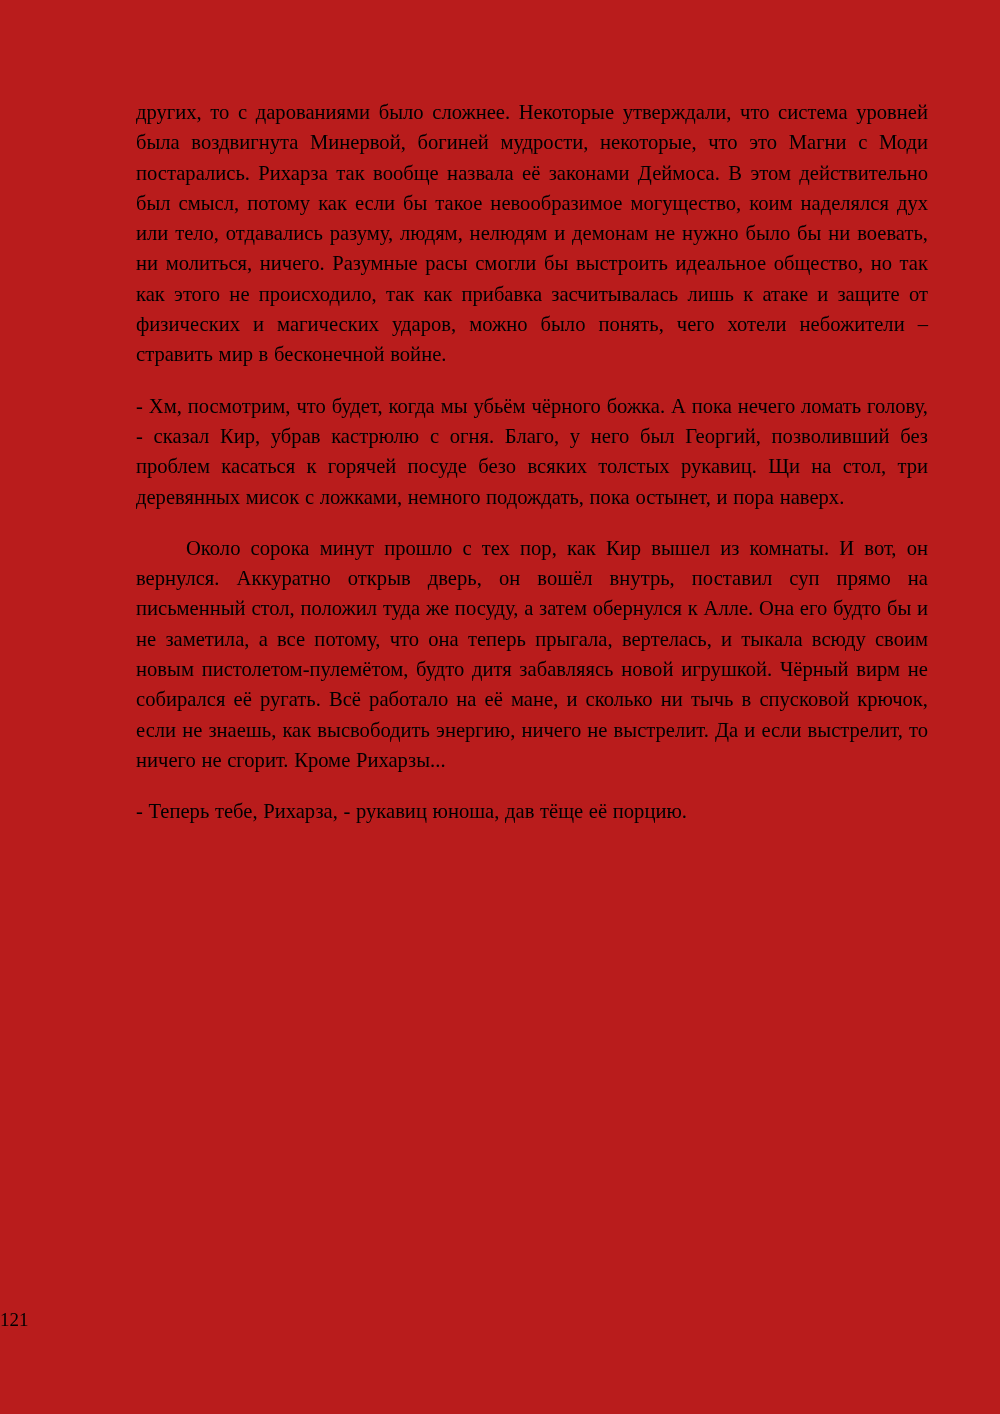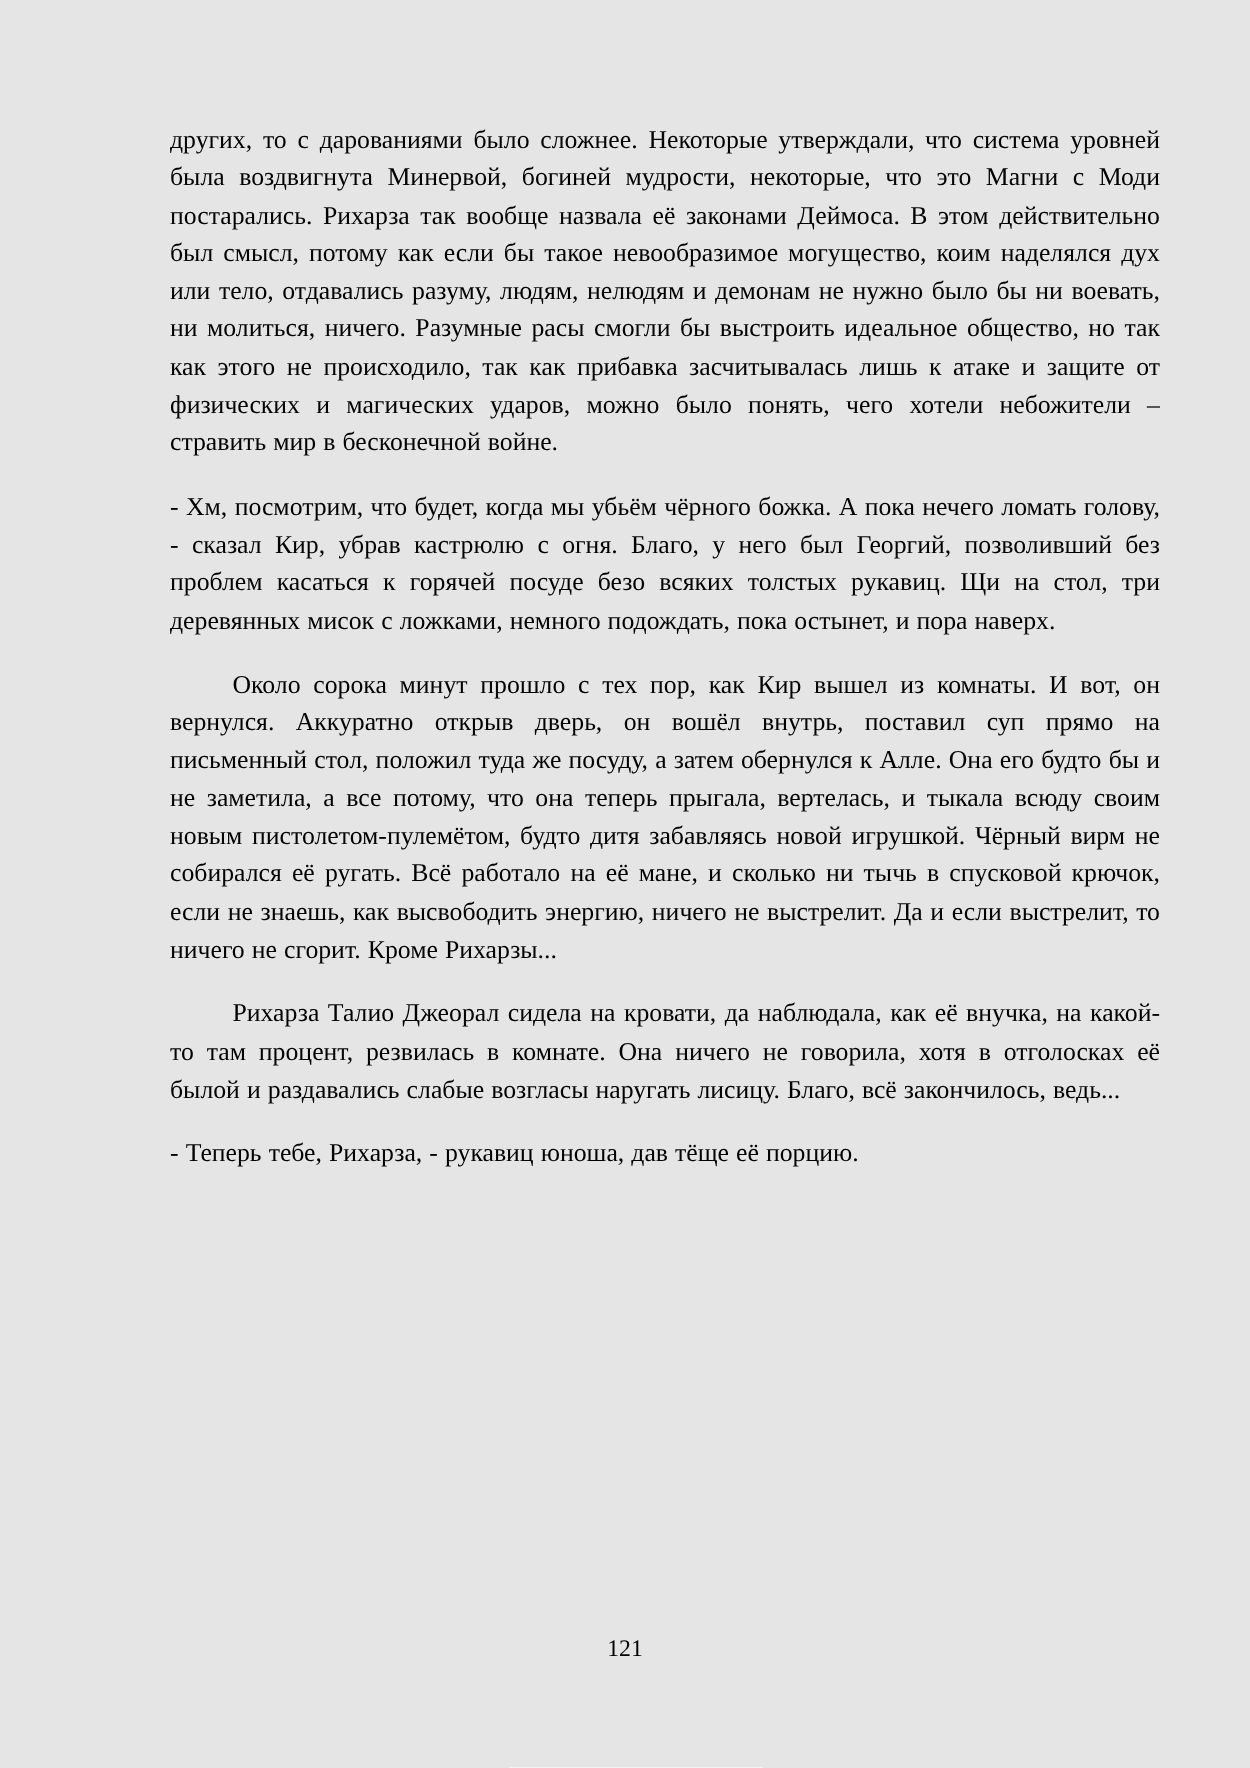--- a/index.html
+++ b/index.html
@@ -13,21 +13,21 @@
     position: relative;
     font-family: "Liberation Serif", "DejaVu Serif", serif;
     color: #000000;
   }
   .page {
     position: absolute;
     left: 0;
     top: 0;
     width: 1000px;
     height: 1414px;
-    background: #e5e5e5;
+    background: #b91c1c;
   }
   .content {
     position: absolute;
     left: 136px;
     top: 97px;
     width: 792px;
   }
   p.para {
     margin: 0 0 21px 0;
     font-size: 20.6px;
@@ -38,30 +38,28 @@
     word-spacing: 0.5px;
   }
   p.para.indent {
     text-indent: 50px;
   }
   .page-number {
     position: absolute;
     left: 0;
     top: 1308px;
     width: 1000px;
-    text-align: center;
     font-size: 19px;
     line-height: 24px;
   }
 </style>
 </head>
 <body>
 
 <div class="page">
   <div class="content">
     <p class="para">других, то с дарованиями было сложнее. Некоторые утверждали, что система уровней была воздвигнута Минервой, богиней мудрости, некоторые, что это Магни с Моди постарались. Рихарза так вообще назвала её законами Деймоса. В этом действительно был смысл, потому как если бы такое невообразимое могущество, коим наделялся дух или тело, отдавались разуму, людям, нелюдям и демонам не нужно было бы ни воевать, ни молиться, ничего. Разумные расы смогли бы выстроить идеальное общество, но так как этого не происходило, так как прибавка засчитывалась лишь к атаке и защите от физических и магических ударов, можно было понять, чего хотели небожители – стравить мир в бесконечной войне.</p>
     <p class="para">- Хм, посмотрим, что будет, когда мы убьём чёрного божка. А пока нечего ломать голову, - сказал Кир, убрав кастрюлю с огня. Благо, у него был Георгий, позволивший без проблем касаться к горячей посуде безо всяких толстых рукавиц. Щи на стол, три деревянных мисок с ложками, немного подождать, пока остынет, и пора наверх.</p>
     <p class="para indent">Около сорока минут прошло с тех пор, как Кир вышел из комнаты. И вот, он вернулся. Аккуратно открыв дверь, он вошёл внутрь, поставил суп прямо на письменный стол, положил туда же посуду, а затем обернулся к Алле. Она его будто бы и не заметила, а все потому, что она теперь прыгала, вертелась, и тыкала всюду своим новым пистолетом-пулемётом, будто дитя забавляясь новой игрушкой. Чёрный вирм не собирался её ругать. Всё работало на её мане, и сколько ни тычь в спусковой крючок, если не знаешь, как высвободить энергию, ничего не выстрелит. Да и если выстрелит, то ничего не сгорит. Кроме Рихарзы...</p>
-    <p class="para indent">Рихарза Талио Джеорал сидела на кровати, да наблюдала, как её внучка, на какой-то там процент, резвилась в комнате. Она ничего не говорила, хотя в отголосках её былой и раздавались слабые возгласы наругать лисицу. Благо, всё закончилось, ведь...</p>
     <p class="para">- Теперь тебе, Рихарза, - рукавиц юноша, дав тёще её порцию.</p>
   </div>
   <div class="page-number">121</div>
 </div>
 
 </body></html>

